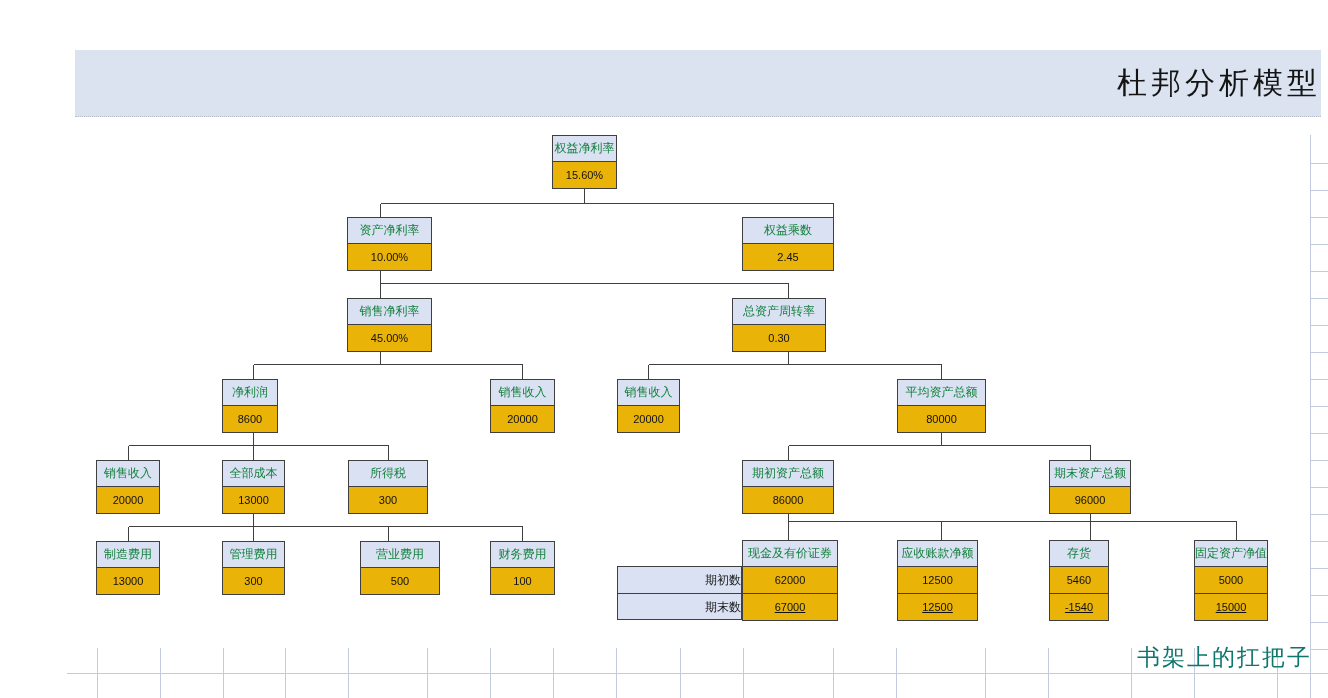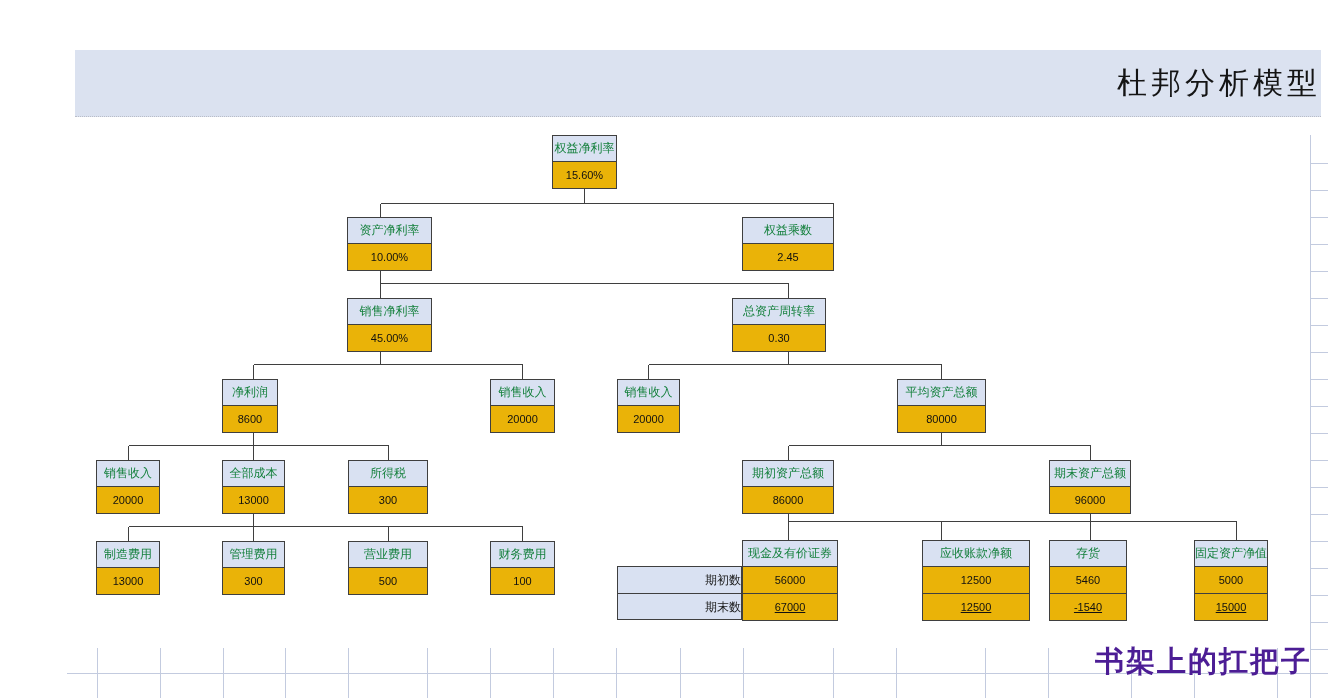--- a/index.html
+++ b/index.html
@@ -46,21 +46,21 @@
   #rowlabels{
     position:absolute;left:617px;top:566px;width:125px;height:54px;z-index:3;
     border:1px solid #3f3f3f;background:#d9e1f2;box-sizing:border-box;
     text-align:center;font-size:12px;
   }
   #rowlabels .rl{height:26px;line-height:26px;text-align:right;}
   #rowlabels .rl:first-child{border-bottom:1px solid #3f3f3f;}
   
   #watermark{
     position:absolute;right:16px;top:642px;z-index:5;
-    font-size:29px;font-weight:bold;letter-spacing:2px;color:#4c1d95;
+    font-size:23px;font-weight:normal;letter-spacing:2px;color:#0f766e;
     text-shadow:2px 2px 2px #969cа7, 2px 2px 1px #9aa0ab, -1px -1px 1px #d9dce1, 0 0 1px #c3c7cf;
   }
 </style>
 </head>
 <body>
 
 <div id="gridlines">
     <div class="gl" style="left: 97px; top: 648px; width: 1px; height: 50px;"></div>
     <div class="gl" style="left: 160px; top: 648px; width: 1px; height: 50px;"></div>
     <div class="gl" style="left: 223px; top: 648px; width: 1px; height: 50px;"></div>
@@ -184,44 +184,44 @@
   <div class="node-value">96000</div>
 </div>
 <div class="node" style="left:96px;top:541px;width:64px">
   <div class="node-label">制造费用</div>
   <div class="node-value">13000</div>
 </div>
 <div class="node" style="left:222px;top:541px;width:63px">
   <div class="node-label">管理费用</div>
   <div class="node-value">300</div>
 </div>
-<div class="node" style="left:348px;top:541px;width:80px">
+<div class="node" style="left:360px;top:541px;width:80px">
   <div class="node-label">营业费用</div>
   <div class="node-value">500</div>
 </div>
 <div class="node" style="left:490px;top:541px;width:65px">
   <div class="node-label">财务费用</div>
   <div class="node-value">100</div>
 </div>
 
 <div id="rowlabels">
   <div class="rl">期初数</div>
   <div class="rl">期末数</div>
 </div>
 <div class="node" style="left:742px;top:540px;width:96px">
   <div class="node-label">现金及有价证券</div>
-  <div class="node-value cell2">56000</div>
+  <div class="node-value cell2">62000</div>
   <div class="node-value cell3">67000</div>
 </div>
-<div class="node" style="left:922px;top:540px;width:108px">
+<div class="node" style="left:897px;top:540px;width:81px">
   <div class="node-label">应收账款净额</div>
   <div class="node-value cell2">12500</div>
   <div class="node-value cell3">12500</div>
 </div>
-<div class="node" style="left:1049px;top:540px;width:78px">
+<div class="node" style="left:1049px;top:540px;width:60px">
   <div class="node-label">存货</div>
   <div class="node-value cell2">5460</div>
   <div class="node-value cell3">-1540</div>
 </div>
 <div class="node" style="left:1194px;top:540px;width:74px">
   <div class="node-label">固定资产净值</div>
   <div class="node-value cell2">5000</div>
   <div class="node-value cell3">15000</div>
 </div>
 

